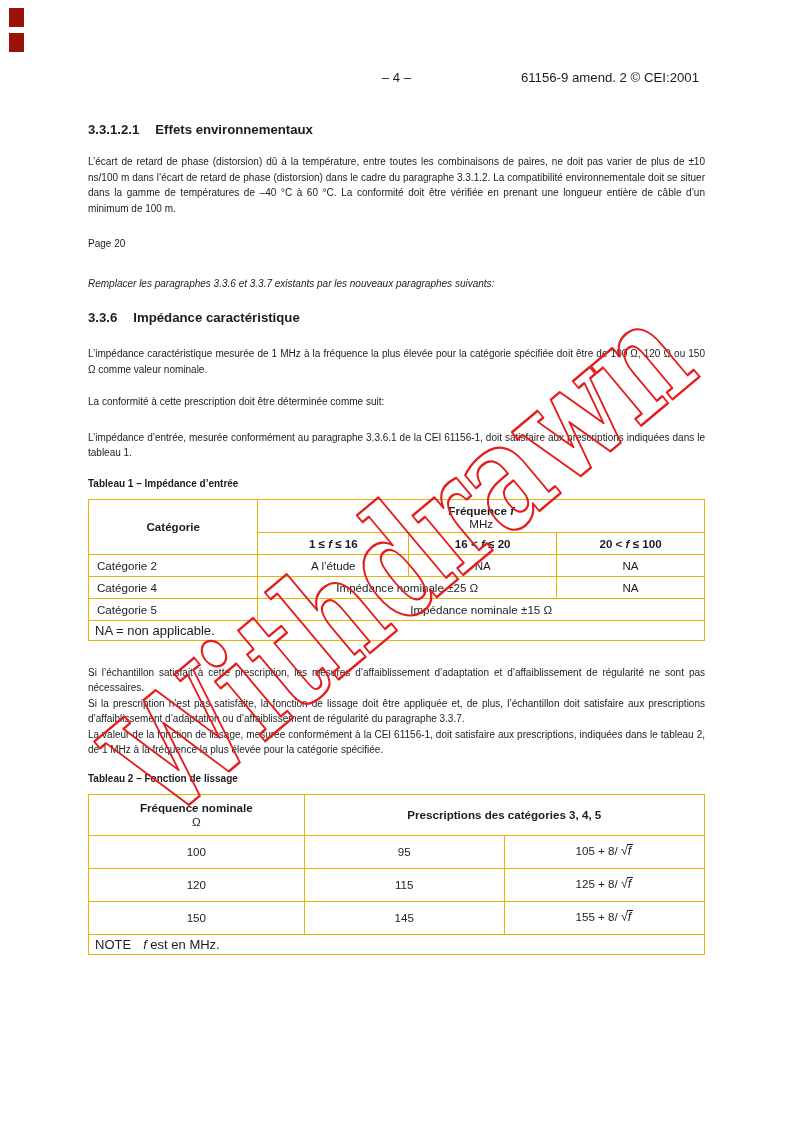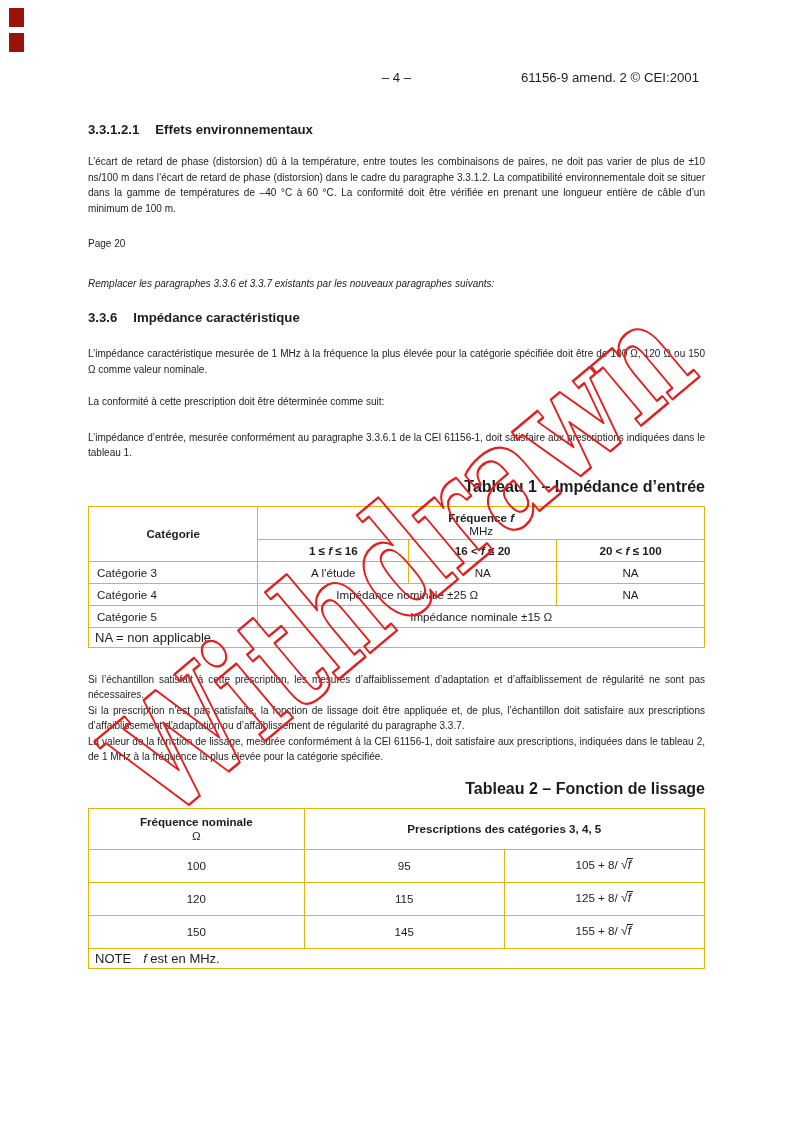--- a/index.html
+++ b/index.html
@@ -18,21 +18,21 @@
   .corner-mark.m2{left:9px;top:33px;}
   .col{position:absolute;left:88px;top:0;width:617px;}
   .header-row{position:relative;margin-top:70px;height:16px;font-size:13.2px;}
   .header-row .page-num{position:absolute;left:50%;transform:translateX(-50%);}
   .header-row .doc-ref{position:absolute;right:6px;}
   .heading{margin-top:36px;font-size:13.2px;font-weight:bold;}
   .heading .num{margin-right:16px;}
   .para{font-size:10px;line-height:15.5px;text-align:justify;}
   .single{text-align:left;}
   .italic{font-style:italic;}
-  .table-title{text-align:right;font-weight:bold;font-size:16px;}
+  .table-title{text-align:left;font-weight:bold;font-size:10px;}
   table{border-collapse:collapse;width:100%;table-layout:fixed;font-size:11.6px;color:var(--color-text);}
   table{border:1.5px solid #000;}
   td{border:1px solid #eab308;text-align:center;vertical-align:middle;padding:1px 4px;}
   .bold{font-weight:bold;}
   .t1 .h1 td{height:30px;}
   .t1 .h2 td{height:19px;font-weight:bold;}
   .t1 .data td{height:19px;}
   .t1 td.cat-h{font-weight:bold;}
   .t1 .data td:first-child{text-align:left;padding-left:8px;}
   .t1 .note-row td,.t2 .note-row td{height:17px;text-align:left;padding-left:6px;font-size:13px;}
@@ -105,21 +105,21 @@
           <div class="freq-line bold"><span>Fréquence </span><span class="fvar">f</span></div>
           <div class="unit">MHz</div>
         </td>
       </tr>
       <tr class="h2">
         <td><span>1 ≤ </span><span class="fvar">f</span><span> ≤ 16</span></td>
         <td><span>16 &lt; </span><span class="fvar">f</span><span> ≤ 20</span></td>
         <td><span>20 &lt; </span><span class="fvar">f</span><span> ≤ 100</span></td>
       </tr>
       <tr class="data">
-        <td>Catégorie 3</td>
+        <td>Catégorie 2</td>
         <td>A l’étude</td>
         <td>NA</td>
         <td>NA</td>
       </tr>
       <tr class="data">
         <td>Catégorie 4</td>
         <td colspan="2">Impédance nominale ±25 Ω</td>
         <td>NA</td>
       </tr>
       <tr class="data">

